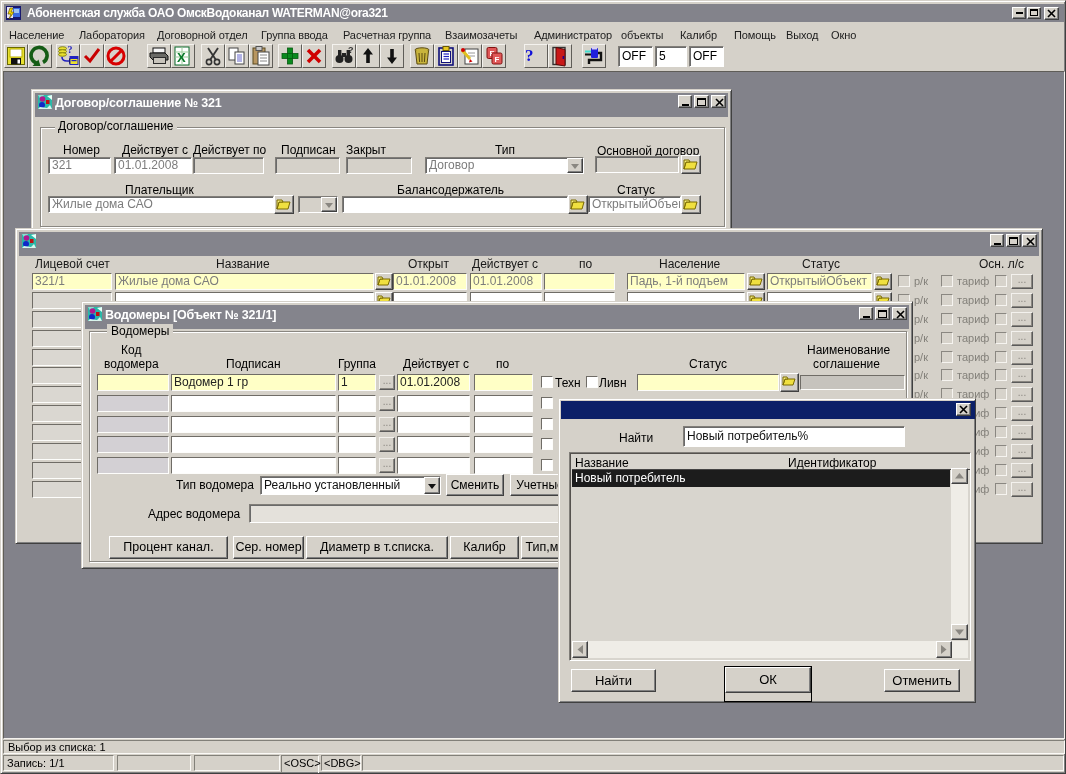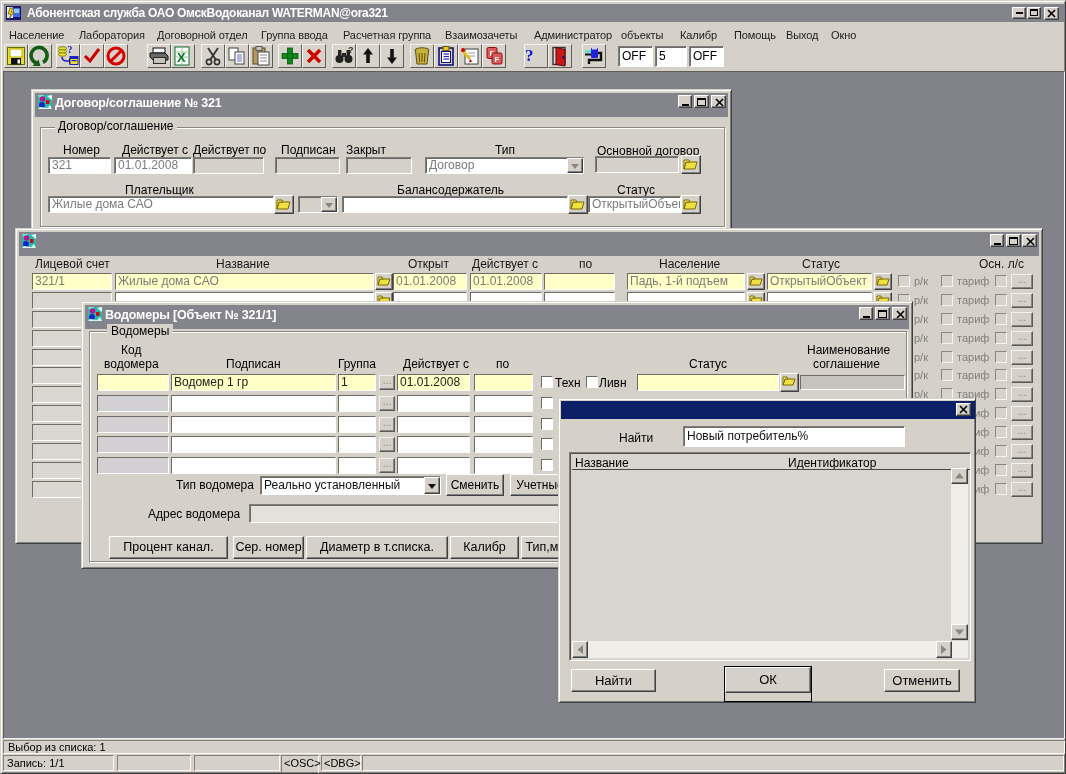--- a/index.html
+++ b/index.html
@@ -890,20 +890,21 @@
             <line x1="10" y1="2" x2="3" y2="9"></line>
           </g>
         </svg>
       </div>
   <div class="lbl" style="left:60px;top:32px;">Найти</div>
   <div class="fld" style="left:124px;top:27px;width:222px;height:21px;line-height:19px;color:#111;">Новый потребитель%</div>
   <div class="abs" style="left:10px;top:53px;width:402px;height:209px;border:1px solid;border-color:#807d78 #fff #fff #807d78;box-shadow:inset 1px 1px 0 #55524e;background:#d8d5ce;">
     <div class="lbl" style="left:5px;top:3px;">Название</div>
     <div class="lbl" style="left:218px;top:3px;">Идентификатор</div>
     <div class="abs" style="left:2px;top:16px;width:398px;height:1px;background:#444;"></div>
+    <div class="abs" style="left:2px;top:17px;width:378px;height:17px;background:#1c1c1c;color:#fff;font-size:12px;line-height:16px;padding-left:3px;">Новый потребитель</div>
     <div class="abs" style="left:381px;top:15px;width:17px;height:172px;background:#efede7;">
       <div class="btn" style="left:0;top:0;width:17px;height:16px;">
             <svg width="15" height="14">
               <path d="M7.5 4 L12 9.5 L3 9.5 Z" fill="#8a8781"></path>
             </svg>
           </div>
       <div class="btn" style="left:0;top:156px;width:17px;height:16px;">
             <svg width="15" height="14">
               <path d="M7.5 10 L12 4.5 L3 4.5 Z" fill="#8a8781"></path>
             </svg>

